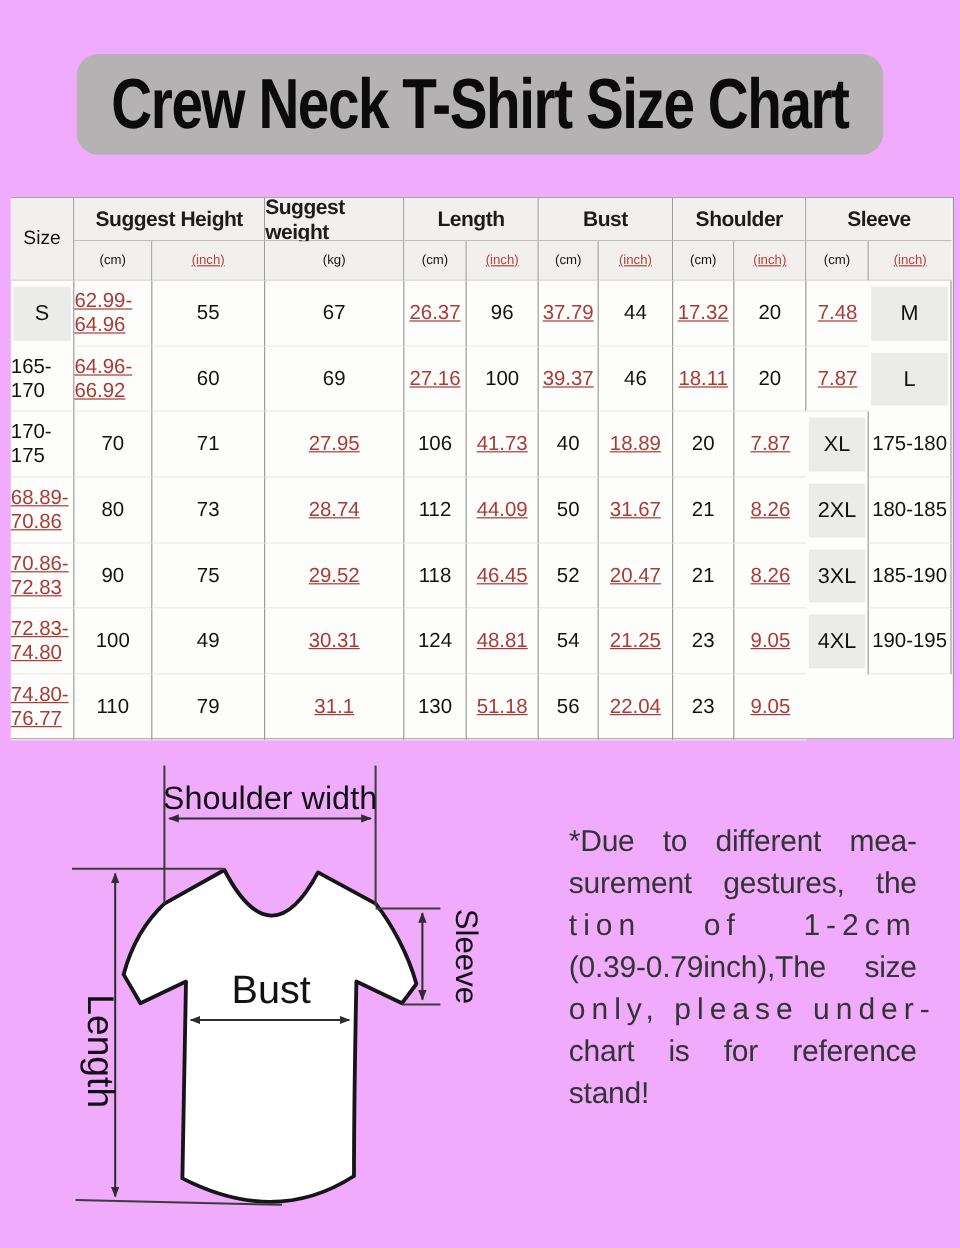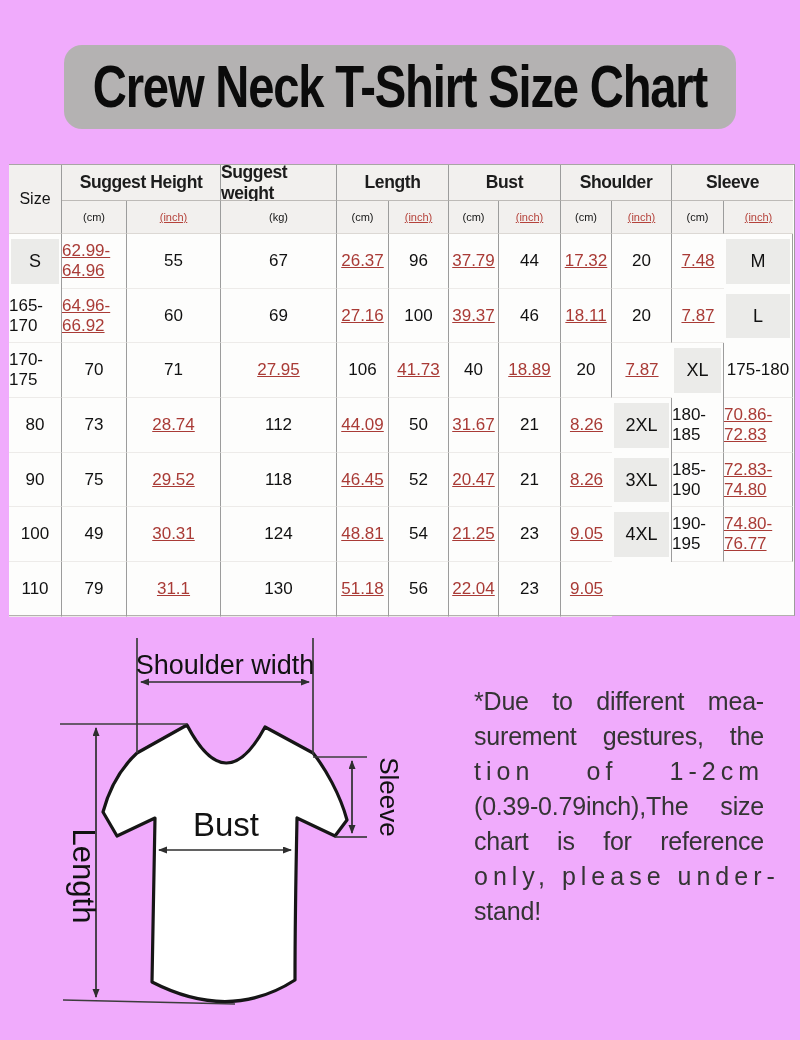--- a/index.html
+++ b/index.html
@@ -141,20 +141,21 @@
     <div class="cell red">41.73</div>
     <div class="cell">40</div>
     <div class="cell red">18.89</div>
     <div class="cell">20</div>
     <div class="cell red lastcol">7.87</div>
 
     <div class="cell size-cell">
         <span class="chip">XL</span>
       </div>
     <div class="cell">175-180</div>
+    <div class="cell red">68.89-70.86</div>
     <div class="cell">80</div>
     <div class="cell">73</div>
     <div class="cell red">28.74</div>
     <div class="cell">112</div>
     <div class="cell red">44.09</div>
     <div class="cell">50</div>
     <div class="cell red">31.67</div>
     <div class="cell">21</div>
     <div class="cell red lastcol">8.26</div>
 
@@ -232,18 +233,18 @@
     <line x1="315" y1="209" x2="347" y2="209" stroke="#3c3c3c" stroke-width="1.7"></line>
     <line x1="332" y1="133" x2="332" y2="205" stroke="#2e2e2e" stroke-width="1.7" marker-start="url(#ah)" marker-end="url(#ah)"></line>
     <text x="360" y="169" text-anchor="middle" font-size="26" transform="rotate(90 360 169)">Sleeve</text>
   </svg>
 
   <div class="note">
     <div class="note-line">*Due to different mea-</div>
     <div class="note-line">surement gestures, the</div>
     <div class="note-line spread">tion of 1-2cm</div>
     <div class="note-line">(0.39-0.79inch),The size</div>
+    <div class="note-line spread">only, please under-</div>
     <div class="note-line">chart is for reference</div>
-    <div class="note-line spread">only, please under-</div>
     <div class="note-line last">stand!</div>
   </div>
 
 </div>
 
 </body></html>

